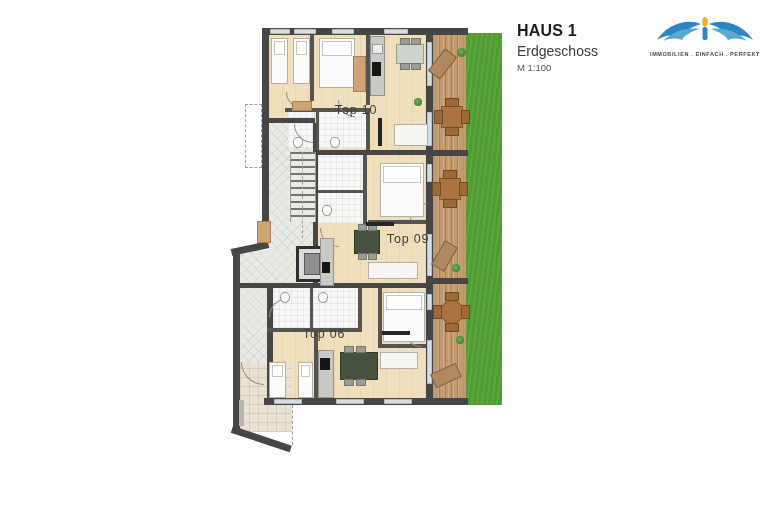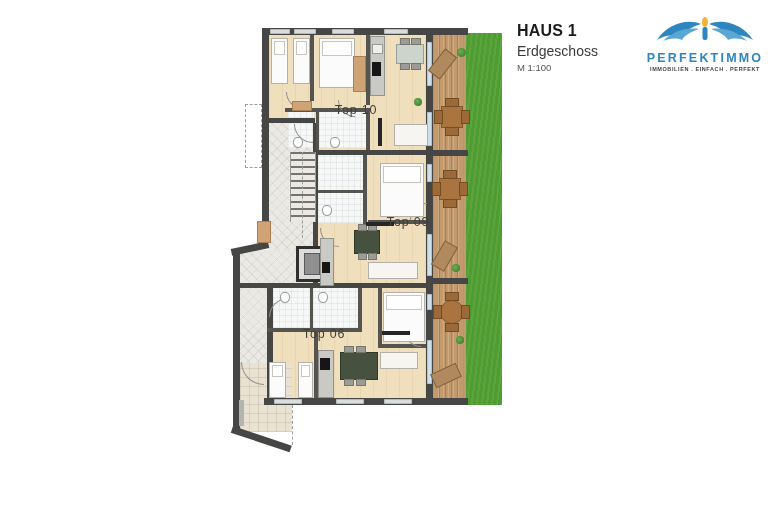--- a/index.html
+++ b/index.html
@@ -63,21 +63,20 @@
 
 <div class="abs logo" style="left:645px;top:14px;">
   <svg width="104" height="32" viewBox="0 0 104 32">
     <path d="M4,26 C14,10 34,4 48,10 C38,13 30,18 27,24 C20,19 10,22 4,26 Z" fill="#2e86c1"></path>
     <path d="M10,27 C20,17 34,13 46,15 C37,18 31,22 29,26 C22,23 15,25 10,27 Z" fill="#5aa7d6"></path>
     <path d="M100,26 C90,10 70,4 56,10 C66,13 74,18 77,24 C84,19 94,22 100,26 Z" fill="#2e86c1"></path>
     <path d="M94,27 C84,17 70,13 58,15 C67,18 73,22 75,26 C82,23 89,25 94,27 Z" fill="#5aa7d6"></path>
     <ellipse cx="52" cy="8" rx="3" ry="5" fill="#f2b233"></ellipse>
     <rect x="49.5" y="13" width="5" height="13" rx="2" fill="#2e86c1"></rect>
   </svg>
-  <div class="logo-brand">PERFEKTIMMO</div>
   <div class="logo-tag">IMMOBILIEN . EINFACH . PERFEKT</div>
 </div>
 
 <div class="abs" style="left:0;top:0;width:770px;height:524px;">
 
   <div class="abs grass" style="left:466px;top:33px;width:36px;height:372px;"></div>
   <div class="abs deck" style="left:433px;top:35px;width:33px;height:363px;"></div>
 
   <div class="abs floor" style="left:269px;top:35px;width:157px;height:363px;"></div>
   <div class="abs tile" style="left:269px;top:123px;width:46px;height:127px;"></div>
@@ -218,16 +217,16 @@
   <div class="abs plant" style="left:452px;top:264px;width:8px;height:8px;"></div>
   <div class="abs dtable" style="left:440px;top:300px;width:22px;height:22px;border-radius:50%;"></div>
   <div class="abs dchair" style="left:445px;top:292px;width:12px;height:7px;"></div>
   <div class="abs dchair" style="left:445px;top:323px;width:12px;height:7px;"></div>
   <div class="abs dchair" style="left:433px;top:305px;width:7px;height:12px;"></div>
   <div class="abs dchair" style="left:461px;top:305px;width:7px;height:12px;"></div>
   <div class="abs lounger" style="left:432px;top:368px;width:26px;height:13px;transform:rotate(-25deg);"></div>
   <div class="abs plant" style="left:456px;top:336px;width:8px;height:8px;"></div>
 
   <div class="abs unit-label" style="left:326px;top:103px;width:60px;">Top 10</div>
-  <div class="abs unit-label" style="left:378px;top:215px;width:60px;">Top 09</div>
+  <div class="abs unit-label" style="left:378px;top:232px;width:60px;">Top 09</div>
   <div class="abs unit-label" style="left:294px;top:327px;width:60px;">Top 06</div>
 
 </div>
 
 </body></html>

